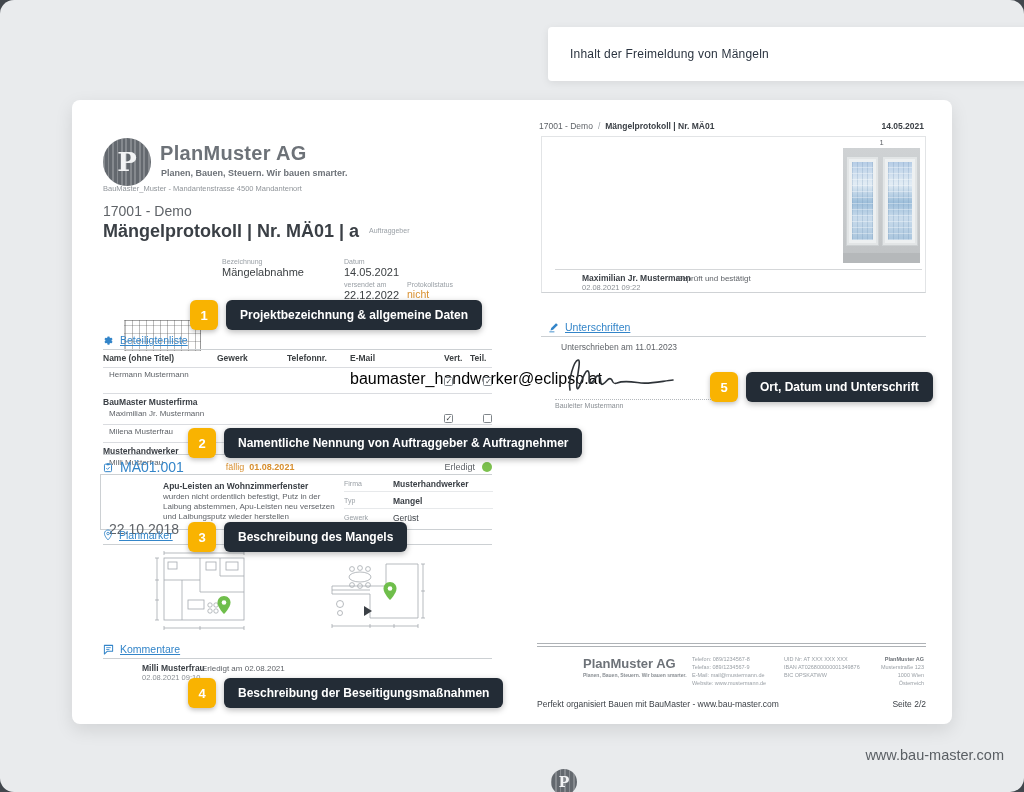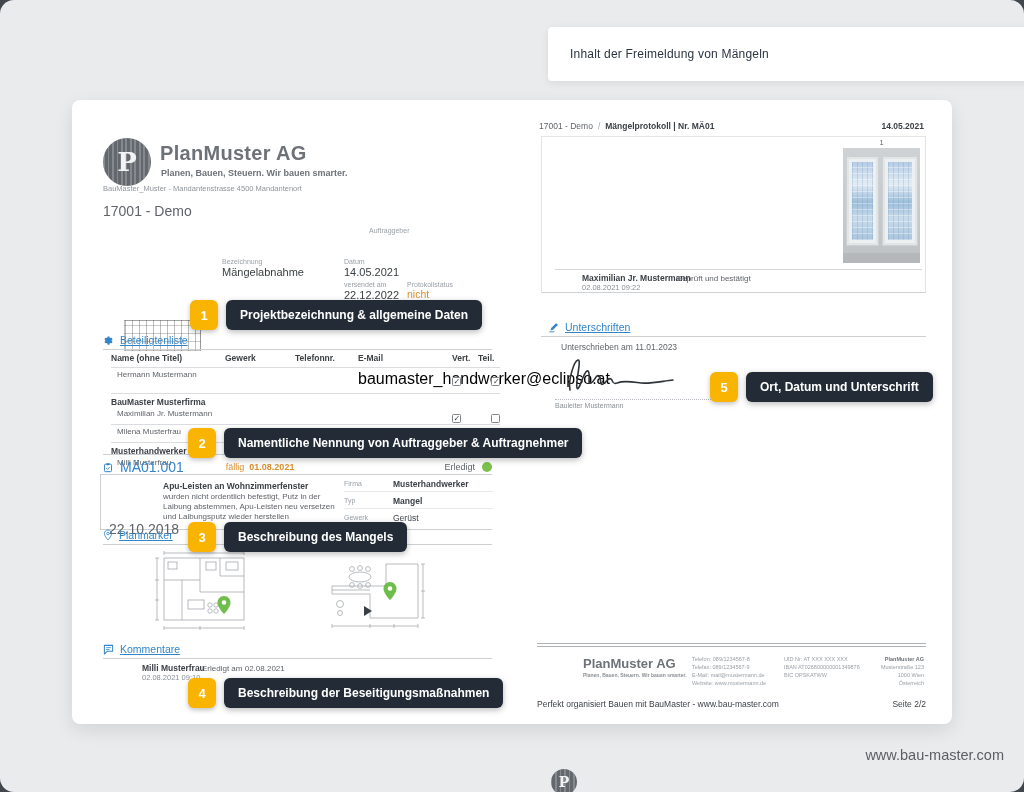--- a/index.html
+++ b/index.html
@@ -96,20 +96,21 @@
     <div class="abs" style="left:0;top:0;width:465px;height:624px;">
 
       <div class="pm-logo abs" style="left:31px;top:38px;width:48px;height:48px;">
         <span style="font-size:26px;">P</span>
       </div>
       <div class="abs" style="left:88px;top:42px;font-size:20px;font-weight:bold;color:#6d7278;letter-spacing:.3px;">PlanMuster AG</div>
       <div class="abs" style="left:89px;top:68px;font-size:9px;font-weight:bold;color:#6d7278;">Planen, Bauen, Steuern. Wir bauen smarter.</div>
       <div class="abs" style="left:31px;top:84px;font-size:7.5px;color:#90959a;">BauMaster_Muster - Mandantenstrasse 4500 Mandantenort</div>
 
       <div class="abs" style="left:31px;top:103px;font-size:14px;color:#5f6368;">17001 - Demo</div>
+      <div class="abs" style="left:31px;top:121px;font-size:18px;font-weight:bold;color:#3a3f45;">Mängelprotokoll | Nr. MÄ01 | a</div>
       <div class="abs lbl" style="left:297px;top:127px;">Auftraggeber</div>
 
       <div class="construction-photo abs" style="left:31px;top:155px;"></div>
 
       <div class="abs lbl" style="left:150px;top:158px;">Bezeichnung</div>
       <div class="abs val" style="left:150px;top:166px;">Mängelabnahme</div>
       <div class="abs lbl" style="left:272px;top:158px;">Datum</div>
       <div class="abs val" style="left:272px;top:166px;">14.05.2021</div>
       <div class="abs lbl" style="left:272px;top:181px;">versendet am</div>
       <div class="abs val" style="left:272px;top:189px;">22.12.2022</div>
@@ -117,21 +118,21 @@
       <div class="abs" style="left:335px;top:189px;width:72px;font-size:10.5px;line-height:11px;color:#D9902F;">nicht abgeschlossen</div>
 
       <div class="sec-head abs" style="left:31px;top:234px;">
         <svg width="11" height="11" viewBox="0 0 24 24">
             <path fill="#3385C9" d="M12 8a4 4 0 1 0 0 8 4 4 0 0 0 0-8zm9.4 5.2c.1-.4.1-.8.1-1.2s0-.8-.1-1.2l2-1.5-2-3.5-2.4 1a7.6 7.6 0 0 0-2.1-1.2L16.5 3h-4l-.4 2.6c-.8.3-1.5.7-2.1 1.2l-2.4-1-2 3.5 2 1.5c-.1.4-.1.8-.1 1.2s0 .8.1 1.2l-2 1.5 2 3.5 2.4-1c.6.5 1.3.9 2.1 1.2l.4 2.6h4l.4-2.6c.8-.3 1.5-.7 2.1-1.2l2.4 1 2-3.5-2-1.5z" transform="translate(-2.5 0)"></path>
           </svg>
         <span>Beteiligtenliste</span>
       </div>
       <div class="hrule abs" style="left:31px;top:249px;width:389px;"></div>
 
-      <div class="abs" style="left:31px;top:253px;width:389px;margin-left:8px;">
+      <div class="abs" style="left:31px;top:253px;width:389px;">
         <div class="t-row t-headrow" style="height:11px;">
           <span class="t-col c-name">Name (ohne Titel)</span>
           <span class="t-col c-gewerk">Gewerk</span>
           <span class="t-col c-tel">Telefonnr.</span>
           <span class="t-col c-email">E-Mail</span>
           <span class="t-col c-vert">Vert.</span>
           <span class="t-col c-teil">Teil.</span>
         </div>
         <div class="table-hr"></div>
 

